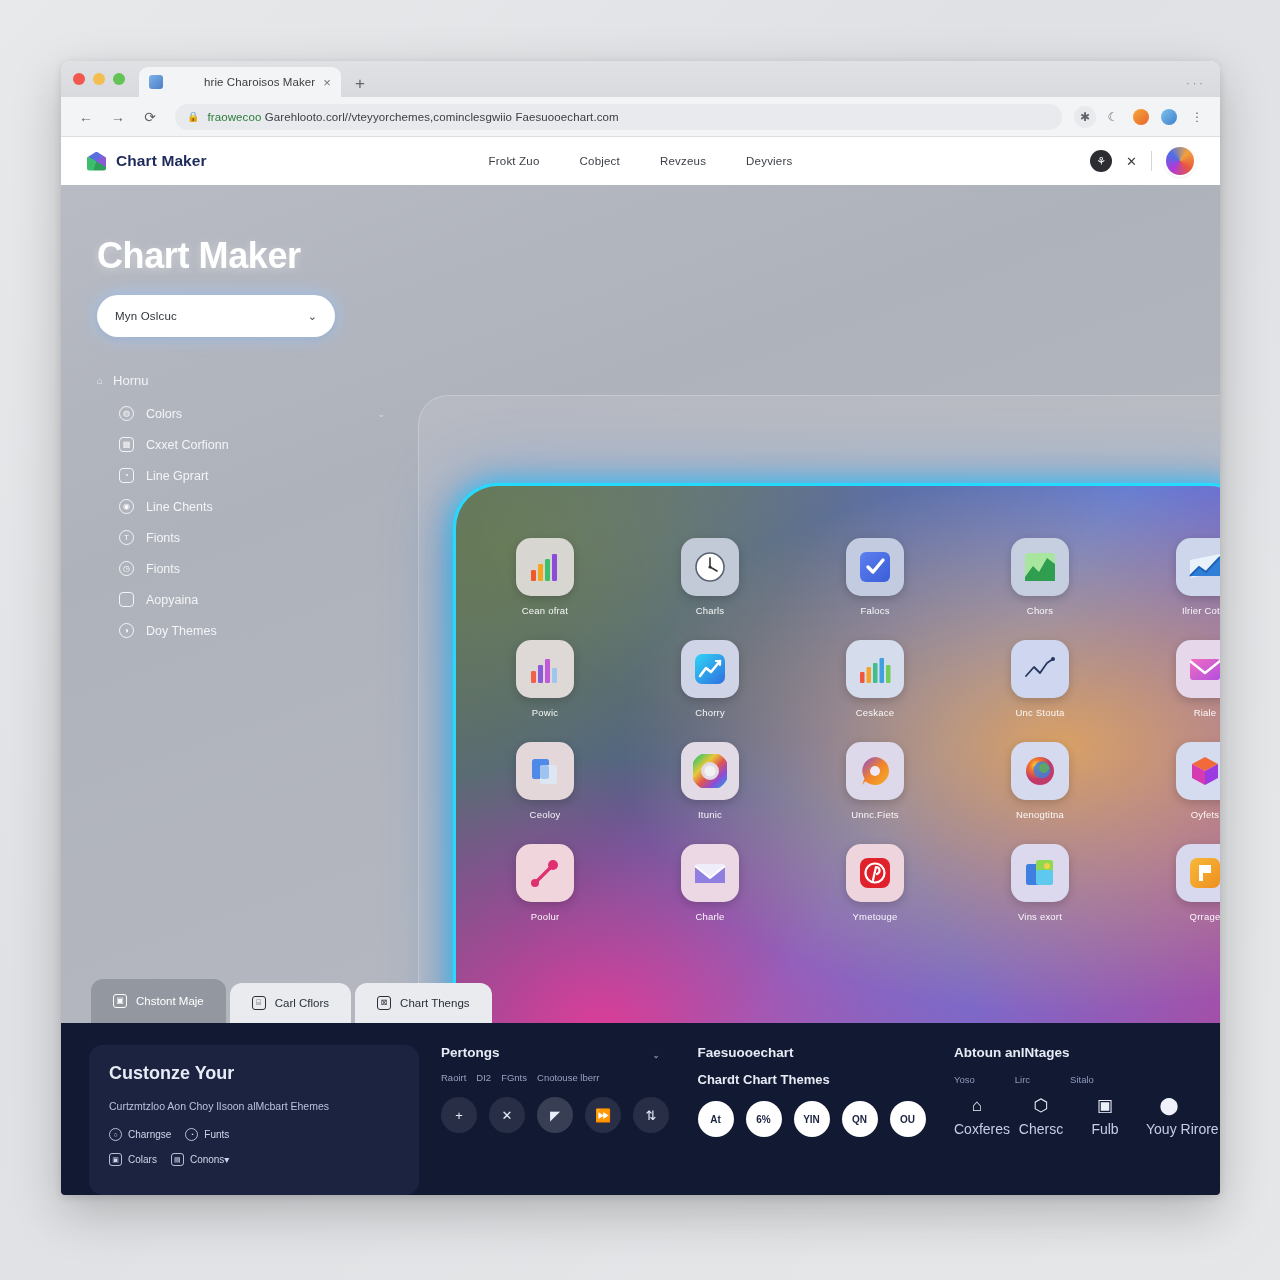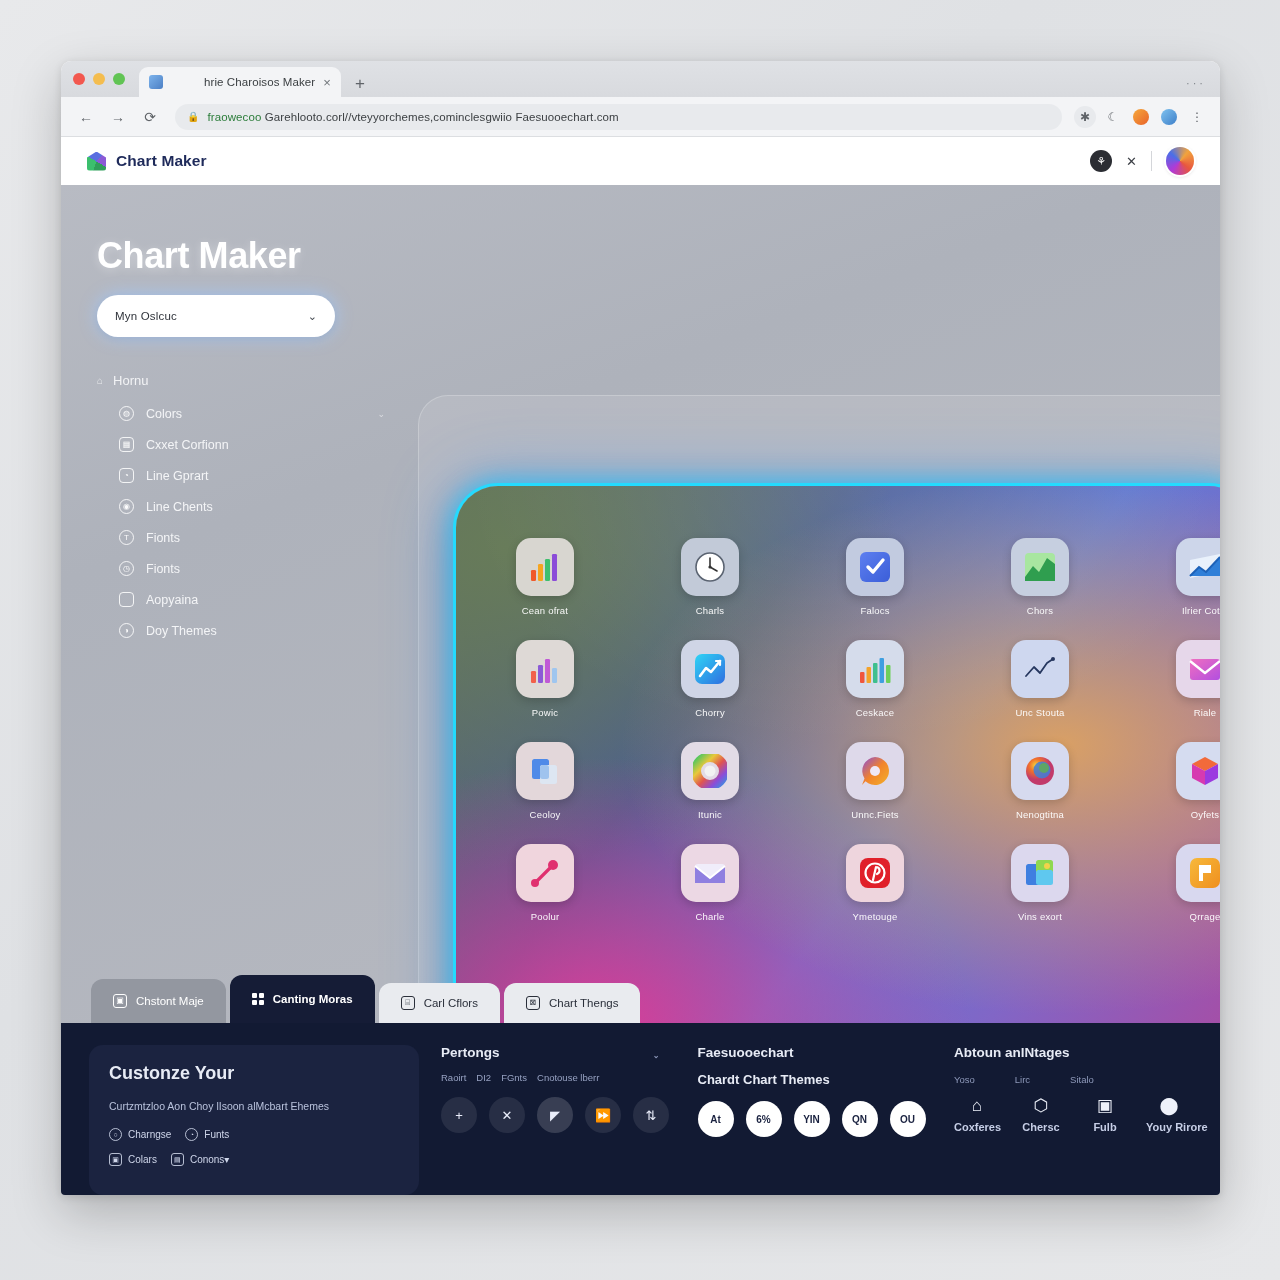--- a/index.html
+++ b/index.html
@@ -349,21 +349,21 @@
   .fsubtitle { font-size: 13px; font-weight: 600; margin-top: 12px; filter: blur(.3px); }
 
   #fcol-last { flex: 0 0 225px; }
   .flast-labels {
     display: flex; gap: 40px; margin-top: 14px;
     font-size: 9.5px; color: #8e99ba; filter: blur(.6px);
   }
   .flast-icons { display: flex; gap: 18px; margin-top: 12px; }
   .flast-item { text-align: center; width: 46px; }
   .flast-glyph { font-size: 17px; color: #eef1fa; line-height: 1; }
-  .flast-cap { font-size: 11px; color: #c6cee6; margin-top: 7px; filter: blur(.5px); white-space: nowrap; font-weight: bold; }
+  .flast-cap { font-size: 14px; color: #c6cee6; margin-top: 7px; filter: blur(.5px); white-space: nowrap; }
 </style>
 </head>
 <body>
 
 <div id="browser-window">
 
   <div id="tab-strip">
     <div class="traffic-lights">
       <span class="tl red"></span>
       <span class="tl amber"></span>
@@ -397,20 +397,26 @@
     <span class="tb-icon">⋮</span>
   </div>
 
   <div id="page">
 
     <div id="site-header">
       <div id="brand">
         <span id="brand-logo"></span>
         <span id="brand-name">Chart Maker</span>
       </div>
+      <div id="header-nav">
+        <span class="nav-link">Frokt Zuo</span>
+        <span class="nav-link">Cobject</span>
+        <span class="nav-link">Revzeus</span>
+        <span class="nav-link">Deyviers</span>
+      </div>
       <div id="header-right">
         <span id="header-avatar-dark">⚘</span>
         <span id="header-action-icon">✕</span>
         <span class="hdr-divider"></span>
         <span id="header-avatar"></span>
       </div>
     </div>
 
     <div id="sidebar">
       <div id="hero-title">Chart Maker</div>
@@ -713,29 +719,20 @@
             </div>
             <div class="grid-label">Qrrage</div>
           </div>
         </div>
     </div>
 
     <div id="bottom-tabs">
         <div class="btab inactive-grey">
           <span class="btab-ico">▣</span>
           <span>Chstont Maje</span>
-        </div>
-        <div class="btab active">
-          <span class="grid-glyph">
-            <i></i>
-            <i></i>
-            <i></i>
-            <i></i>
-          </span>
-          <span>Canting Moras</span>
         </div>
         <div class="btab light">
           <span class="btab-ico">⌸</span>
           <span>Carl Cflors</span>
         </div>
         <div class="btab light">
           <span class="btab-ico">⊠</span>
           <span>Chart Thengs</span>
         </div>
       </div>

